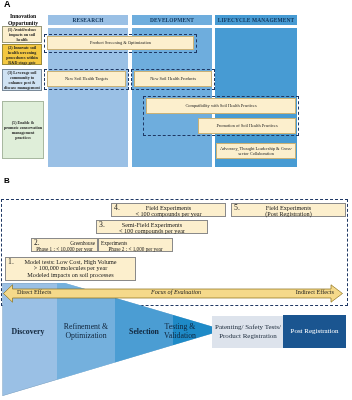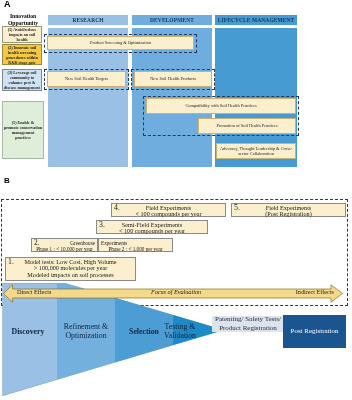--- a/index.html
+++ b/index.html
@@ -153,21 +153,21 @@
       <rect x="115" y="0" width="58" height="120" fill="#4b9dd3"></rect>
       <rect x="173" y="0" width="60" height="120" fill="#1e8ac7"></rect>
     </g>
   </svg>
 
   <div class="abs stagelbl" style="left:3px;top:328px;width:50px;font-weight:bold;"><span>Discovery</span></div>
   <div class="abs stagelbl" style="left:58px;top:323px;width:56px;"><span>Refinement &amp; Optimization</span></div>
   <div class="abs stagelbl" style="left:116px;top:328px;width:56px;font-weight:bold;"><span>Selection</span></div>
   <div class="abs stagelbl" style="left:159px;top:323px;width:42px;font-family:Liberation Serif, serif;"><span>Testing &amp; Validation</span></div>
 
-  <div class="abs ctr" style="left:212px;top:316px;width:72px;height:16px;background:#dde3ec;font-size:7px;line-height:9px;color:#1b2a3a;">
+  <div class="abs ctr" style="left:212px;top:316px;width:72px;height:32px;background:#dde3ec;font-size:7px;line-height:9px;color:#1b2a3a;">
       <span>Patenting/ Safety Tests/ Product Registration</span>
     </div>
 
   <div class="abs ctr" style="left:283px;top:315px;width:63px;height:33px;background:#1a5590;font-size:7px;line-height:9px;color:#ffffff;">
       <span>Post Registration</span>
     </div>
 
   <svg class="abs" style="left:0px;top:284px;width:352px;height:20px;" viewBox="0 0 352 20" width="352" height="20">
     <polygon points="3,293 3,293" fill="none"></polygon>
     <path d="M3.5,9.5 L12.5,0.8 L12.5,5 L331,5 L331,0.8 L342.5,9.5 L331,18.2 L331,14 L12.5,14 L12.5,18.2 Z" fill="#f5d98a" stroke="#8a6f18" stroke-width="0.7" stroke-linejoin="miter"></path>

